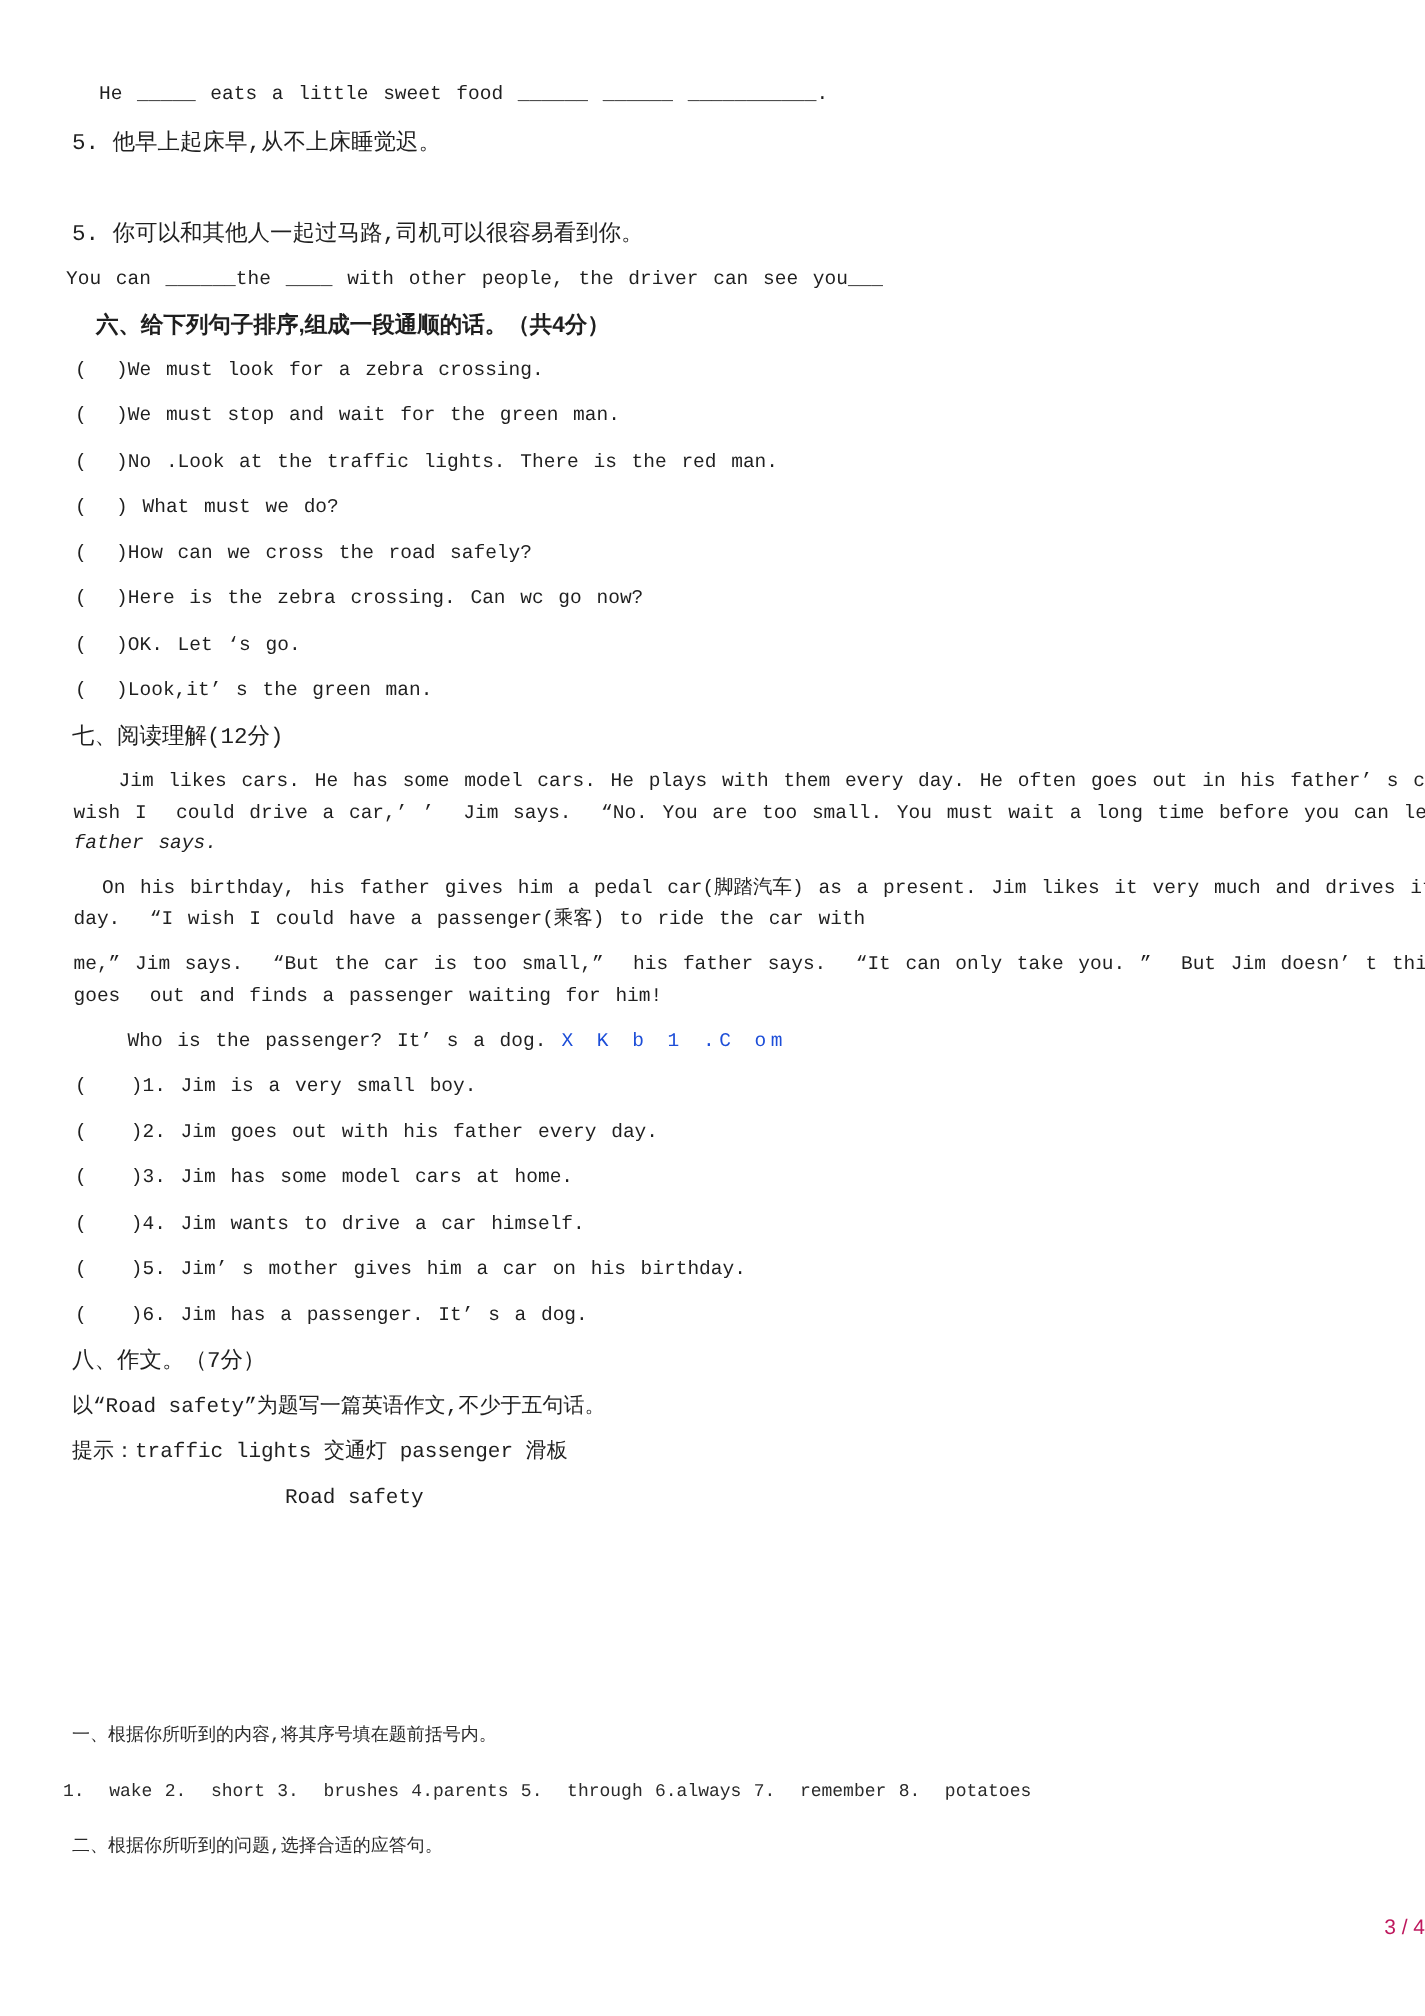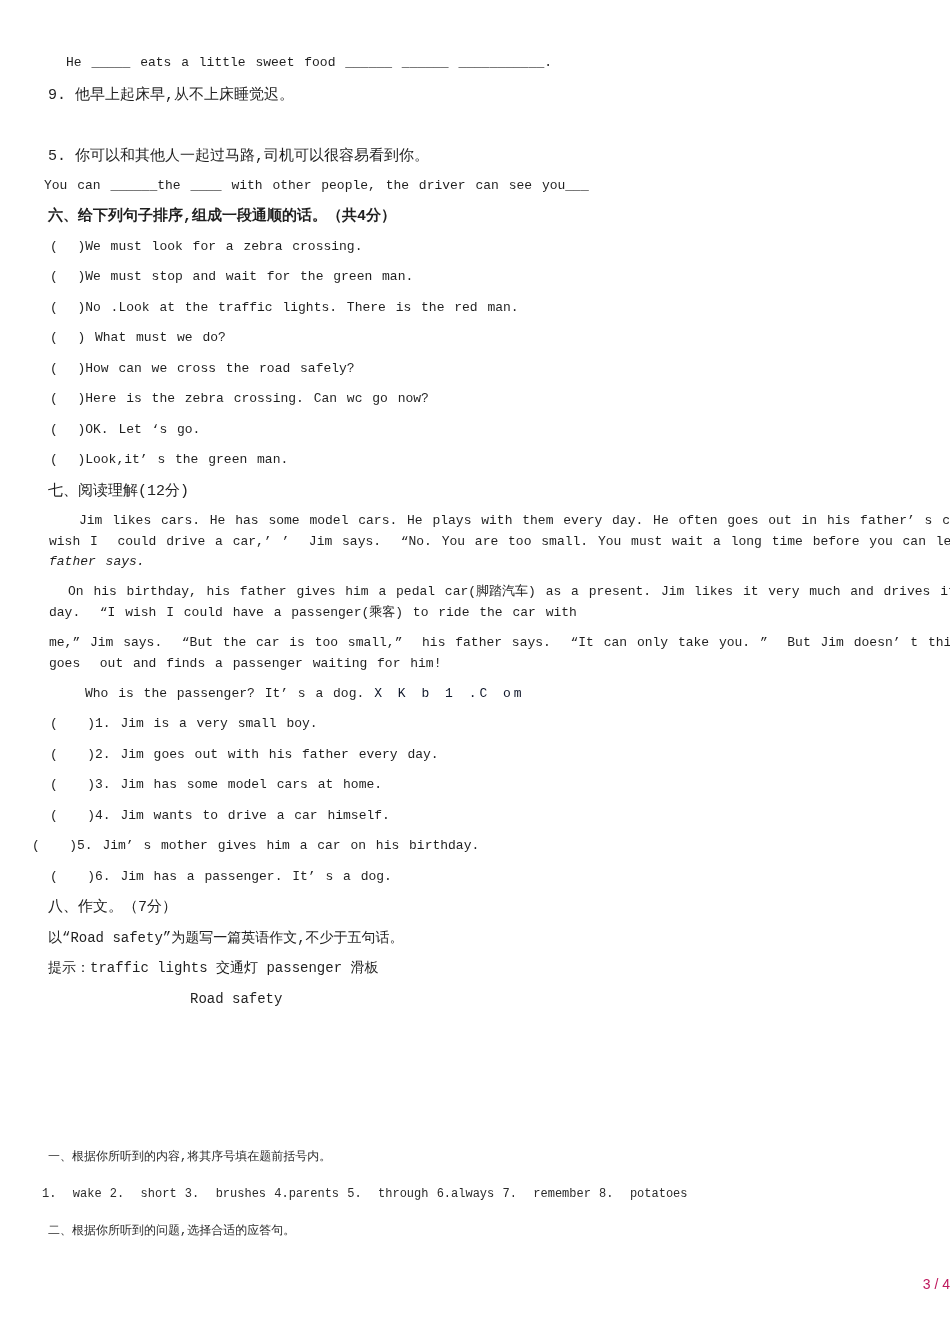--- a/index.html
+++ b/index.html
@@ -41,46 +41,46 @@
     line-height: 18px;
     word-spacing: 0;
   }
   .sm {
     font-size: 12px;
     line-height: 16px;
     word-spacing: 1px;
     color: #2a2a2a;
   }
   .watermark {
-    color: #0f172a;
+    color: #1d4ed8;
     letter-spacing: 3px;
     padding-left: 10px;
     text-align: center;
   }
   .page-number {
     position: absolute;
     left: 0;
     width: 100%;
     text-align: right;
     font-family: "Liberation Sans", "DejaVu Sans", sans-serif;
     font-size: 14px;
     color: #be185d;
   }
 </style>
 </head>
 <body>
 
 <div class="page">
 
   <div class="ln" style="top:54px; left:66px;">He _____ eats a little sweet food ______ ______ ___________.</div>
-  <div class="ln cn" style="top:86px; left:48px;">9. 他早上起床早,从不上床睡觉迟。</div>
+  <div class="ln cn" style="top:86px; left:48px;">5. 他早上起床早,从不上床睡觉迟。</div>
   <div class="ln cn" style="top:147px; left:48px;text-align:center;">5. 你可以和其他人一起过马路,司机可以很容易看到你。</div>
   <div class="ln" style="top:177px; left:44px;">You can ______the ____ with other people, the driver can see you___</div>
 
-  <div class="ln hd-bold" style="top:207px; left:48px;font-family:Liberation Mono, monospace;">六、给下列句子排序,组成一段通顺的话。（共4分）</div>
+  <div class="ln hd-bold" style="top:207px; left:64px;">六、给下列句子排序,组成一段通顺的话。（共4分）</div>
   <div class="ln" style="top:238px; left:50px;">(  )We must look for a zebra crossing.</div>
   <div class="ln" style="top:299px; left:50px;">(  )No .Look at the traffic lights. There is the red man.</div>
   <div class="ln" style="top:268px; left:50px;">(  )We must stop and wait for the green man.</div>
   <div class="ln" style="top:329px; left:50px;">(  ) What must we do?</div>
   <div class="ln" style="top:360px; left:50px;">(  )How can we cross the road safely?</div>
   <div class="ln" style="top:390px; left:50px;">(  )Here is the zebra crossing. Can wc go now?</div>
   <div class="ln" style="top:421px; left:50px;">(  )OK. Let ‘s go.</div>
   <div class="ln" style="top:451px; left:50px;">(  )Look,it’ s the green man.</div>
 
   <div class="ln cn" style="top:482px; left:48px;">七、阅读理解(12分)</div>
@@ -94,21 +94,21 @@
 
   <div class="ln" style="top:634px; left:49px;">me,” Jim says.  “But the car is too small,”  his father says.  “It can only take you. ”  But Jim doesn’ t think so. He</div>
   <div class="ln" style="top:655px; left:49px;">goes  out and finds a passenger waiting for him!</div>
 
   <div class="ln" style="top:685px; left:85px;"><span>Who is the passenger? It’ s a dog.</span><span class="watermark">X K b 1 .C om</span></div>
 
   <div class="ln" style="top:715px; left:50px;">(   )1. Jim is a very small boy.</div>
   <div class="ln" style="top:746px; left:50px;">(   )2. Jim goes out with his father every day.</div>
   <div class="ln" style="top:776px; left:50px;">(   )3. Jim has some model cars at home.</div>
   <div class="ln" style="top:807px; left:50px;">(   )4. Jim wants to drive a car himself.</div>
-  <div class="ln" style="top:837px; left:32px;">(   )5. Jim’ s mother gives him a car on his birthday.</div>
+  <div class="ln" style="top:837px; left:50px;">(   )5. Jim’ s mother gives him a car on his birthday.</div>
   <div class="ln" style="top:868px; left:50px;">(   )6. Jim has a passenger. It’ s a dog.</div>
 
   <div class="ln cn" style="top:898px; left:48px;">八、作文。（7分）</div>
   <div class="ln mid" style="top:929px; left:48px;">以“Road safety”为题写一篇英语作文,不少于五句话。</div>
   <div class="ln mid" style="top:959px; left:48px;">提示：traffic lights 交通灯 passenger 滑板</div>
   <div class="ln mid" style="top:990px; left:190px;">Road safety</div>
 
   <div class="ln sm" style="top:1149px; left:48px;">一、根据你所听到的内容,将其序号填在题前括号内。</div>
   <div class="ln sm" style="top:1186px; left:42px;">1.  wake 2.  short 3.  brushes 4.parents 5.  through 6.always 7.  remember 8.  potatoes</div>
   <div class="ln sm" style="top:1223px; left:48px;">二、根据你所听到的问题,选择合适的应答句。</div>

